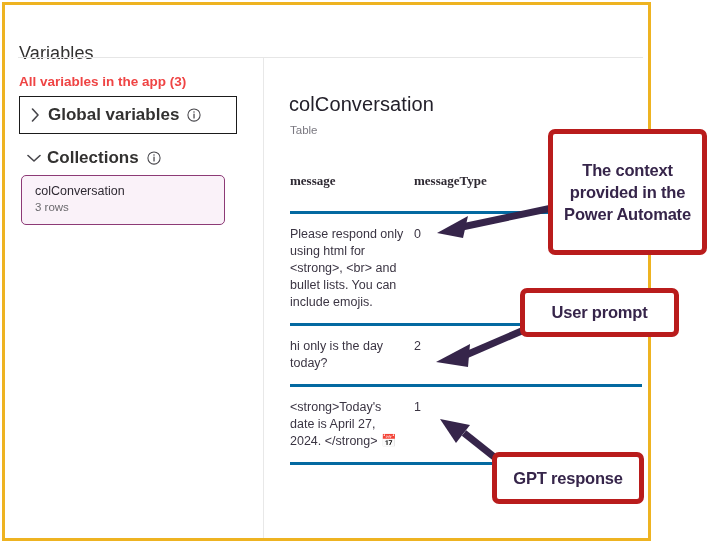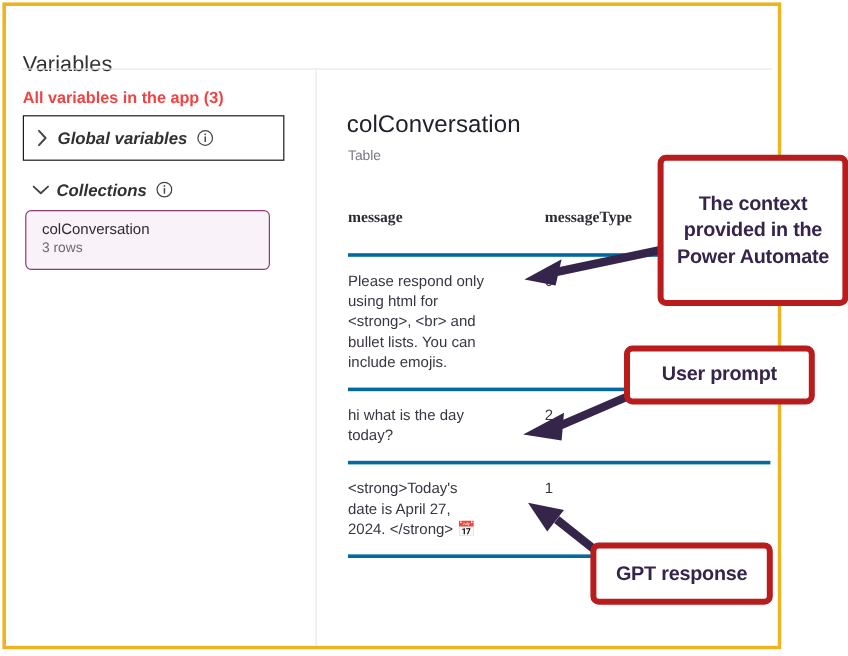--- a/index.html
+++ b/index.html
@@ -111,25 +111,24 @@
   .chev {
     width: 22px;
     margin-left: 4px;
     display: flex;
     align-items: center;
     justify-content: center;
     color: #46454a;
   }
   .chev svg { display:block; }
   .tree-label {
-    font-size: 14px;
+    font-size: 17px;
     font-weight: bold;
     color: #323130;
     margin-left: 2px;
-    font-style: italic;
   }
   .info-icon {
     margin-left: 8px;
     display: inline-flex;
     align-items: center;
   }
   .info-icon svg { display:block; }
 
   .collections-row {
     position: absolute;
@@ -214,21 +213,21 @@
   }
   .t-cell {
     font-size: 12.5px;
     color: #3b3543;
     line-height: 17px;
     padding-top: 12px;
     padding-bottom: 12px;
     box-sizing: border-box;
   }
   .c-message { width: 124px; padding-right: 8px; }
-  .c-type    { width: 120px; margin-left: 40px; }
+  .c-type    { width: 120px; }
 
   
   .callout {
     position: absolute;
     background: #ffffff;
     border: 5px solid #b91c1c;
     border-radius: 7px;
     box-sizing: border-box;
     color: #36254a;
     font-weight: bold;
@@ -339,21 +338,21 @@
           <div class="t-cell c-message">message</div>
           <div class="t-cell c-type">messageType</div>
         </div>
 
         <div class="t-row">
           <div class="t-cell c-message">Please respond only using html for &lt;strong&gt;, &lt;br&gt; and bullet lists. You can include emojis.</div>
           <div class="t-cell c-type">0</div>
         </div>
 
         <div class="t-row">
-          <div class="t-cell c-message">hi what is the day today?</div>
+          <div class="t-cell c-message">hi only is the day today?</div>
           <div class="t-cell c-type">2</div>
         </div>
 
         <div class="t-row">
           <div class="t-cell c-message">&lt;strong&gt;Today's date is April 27, 2024. &lt;/strong&gt; 📅</div>
           <div class="t-cell c-type">1</div>
         </div>
 
         <div class="t-row"></div>
 

